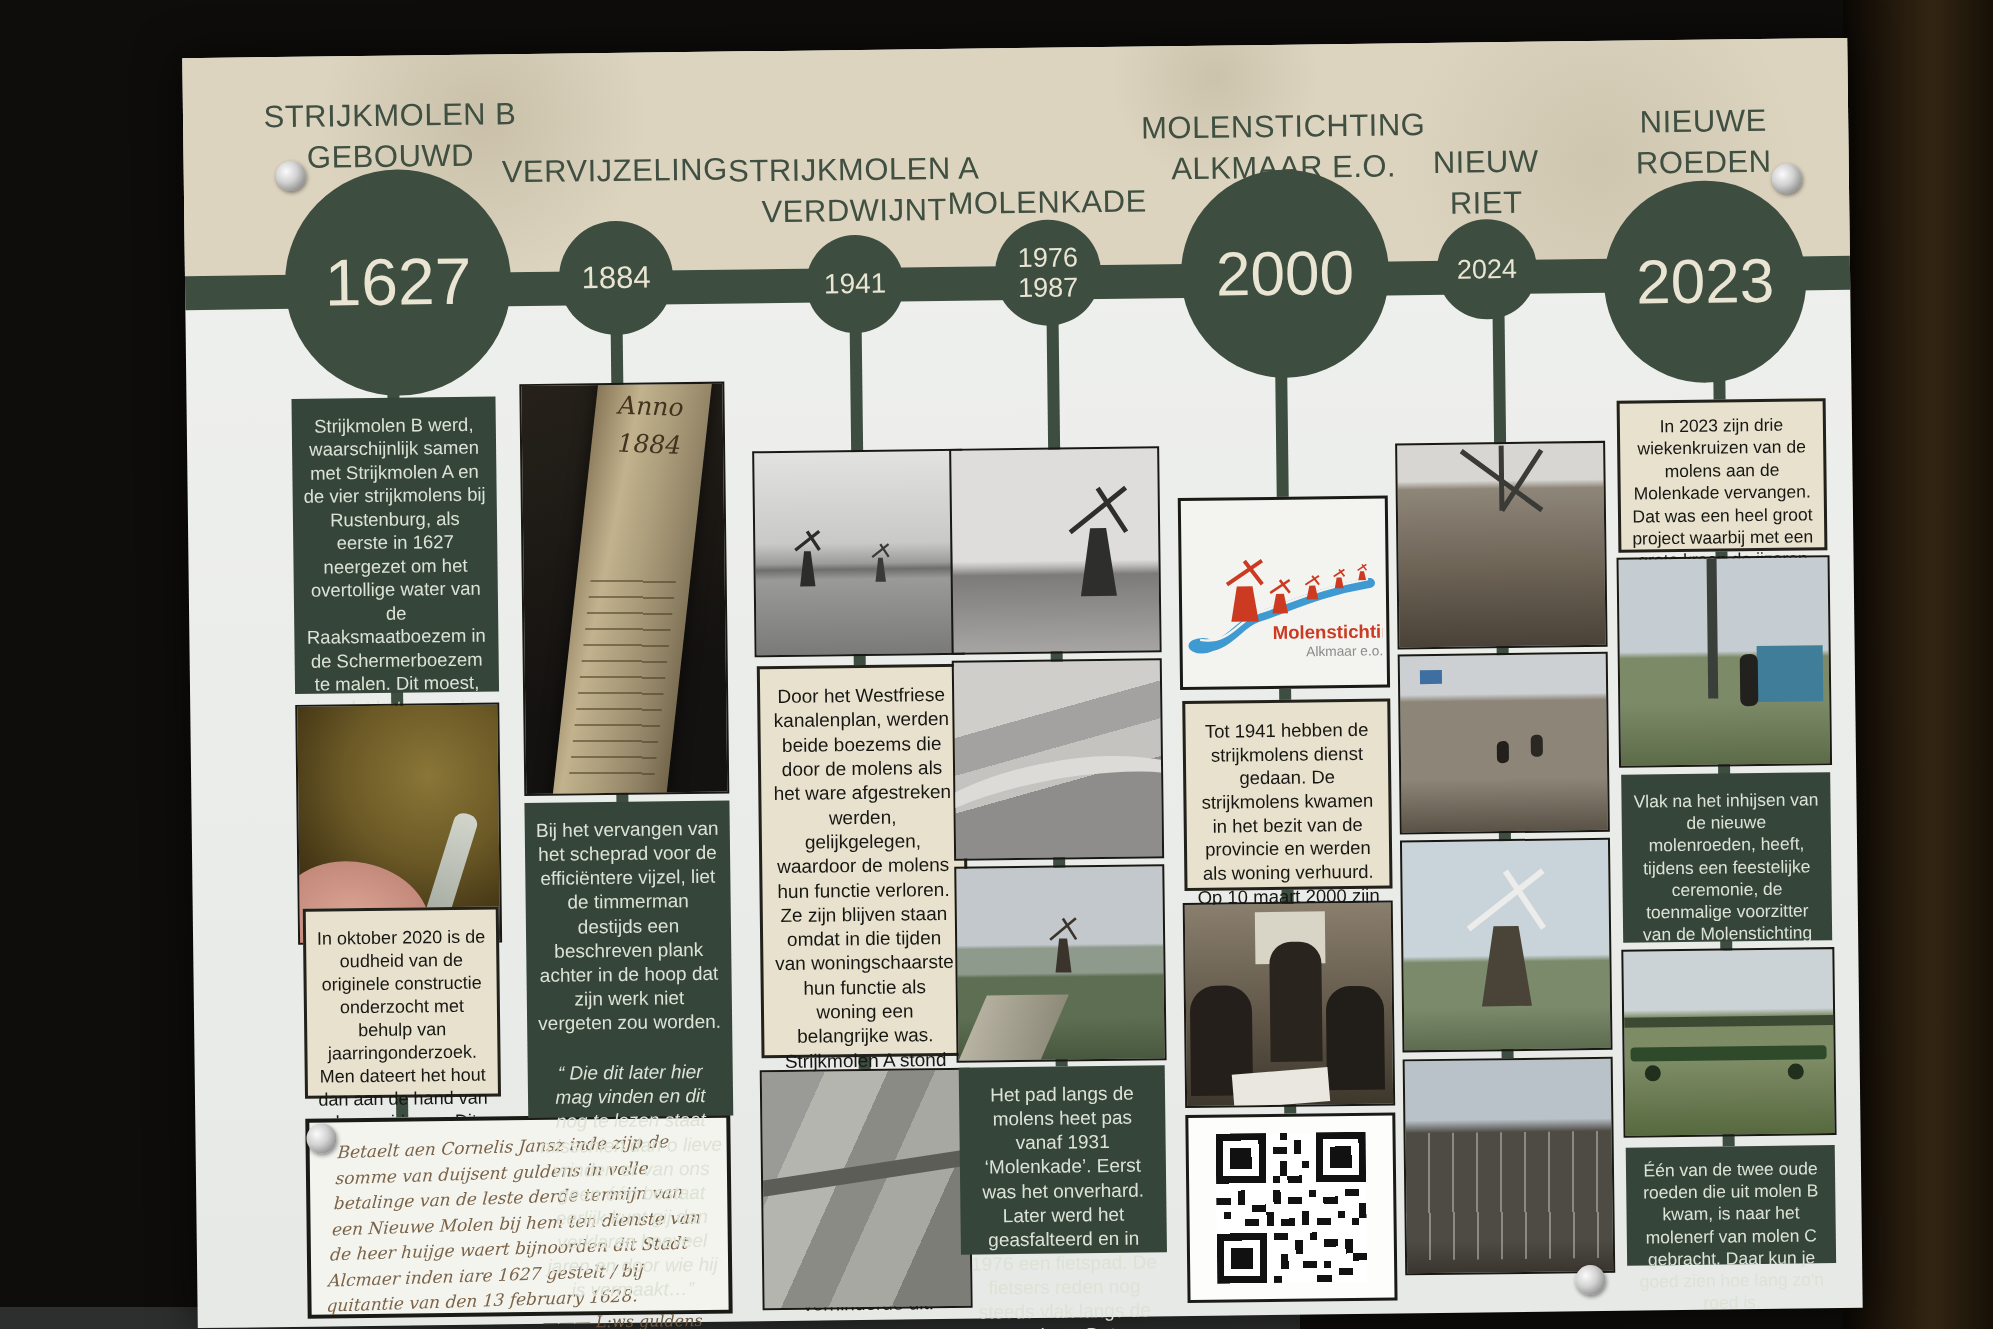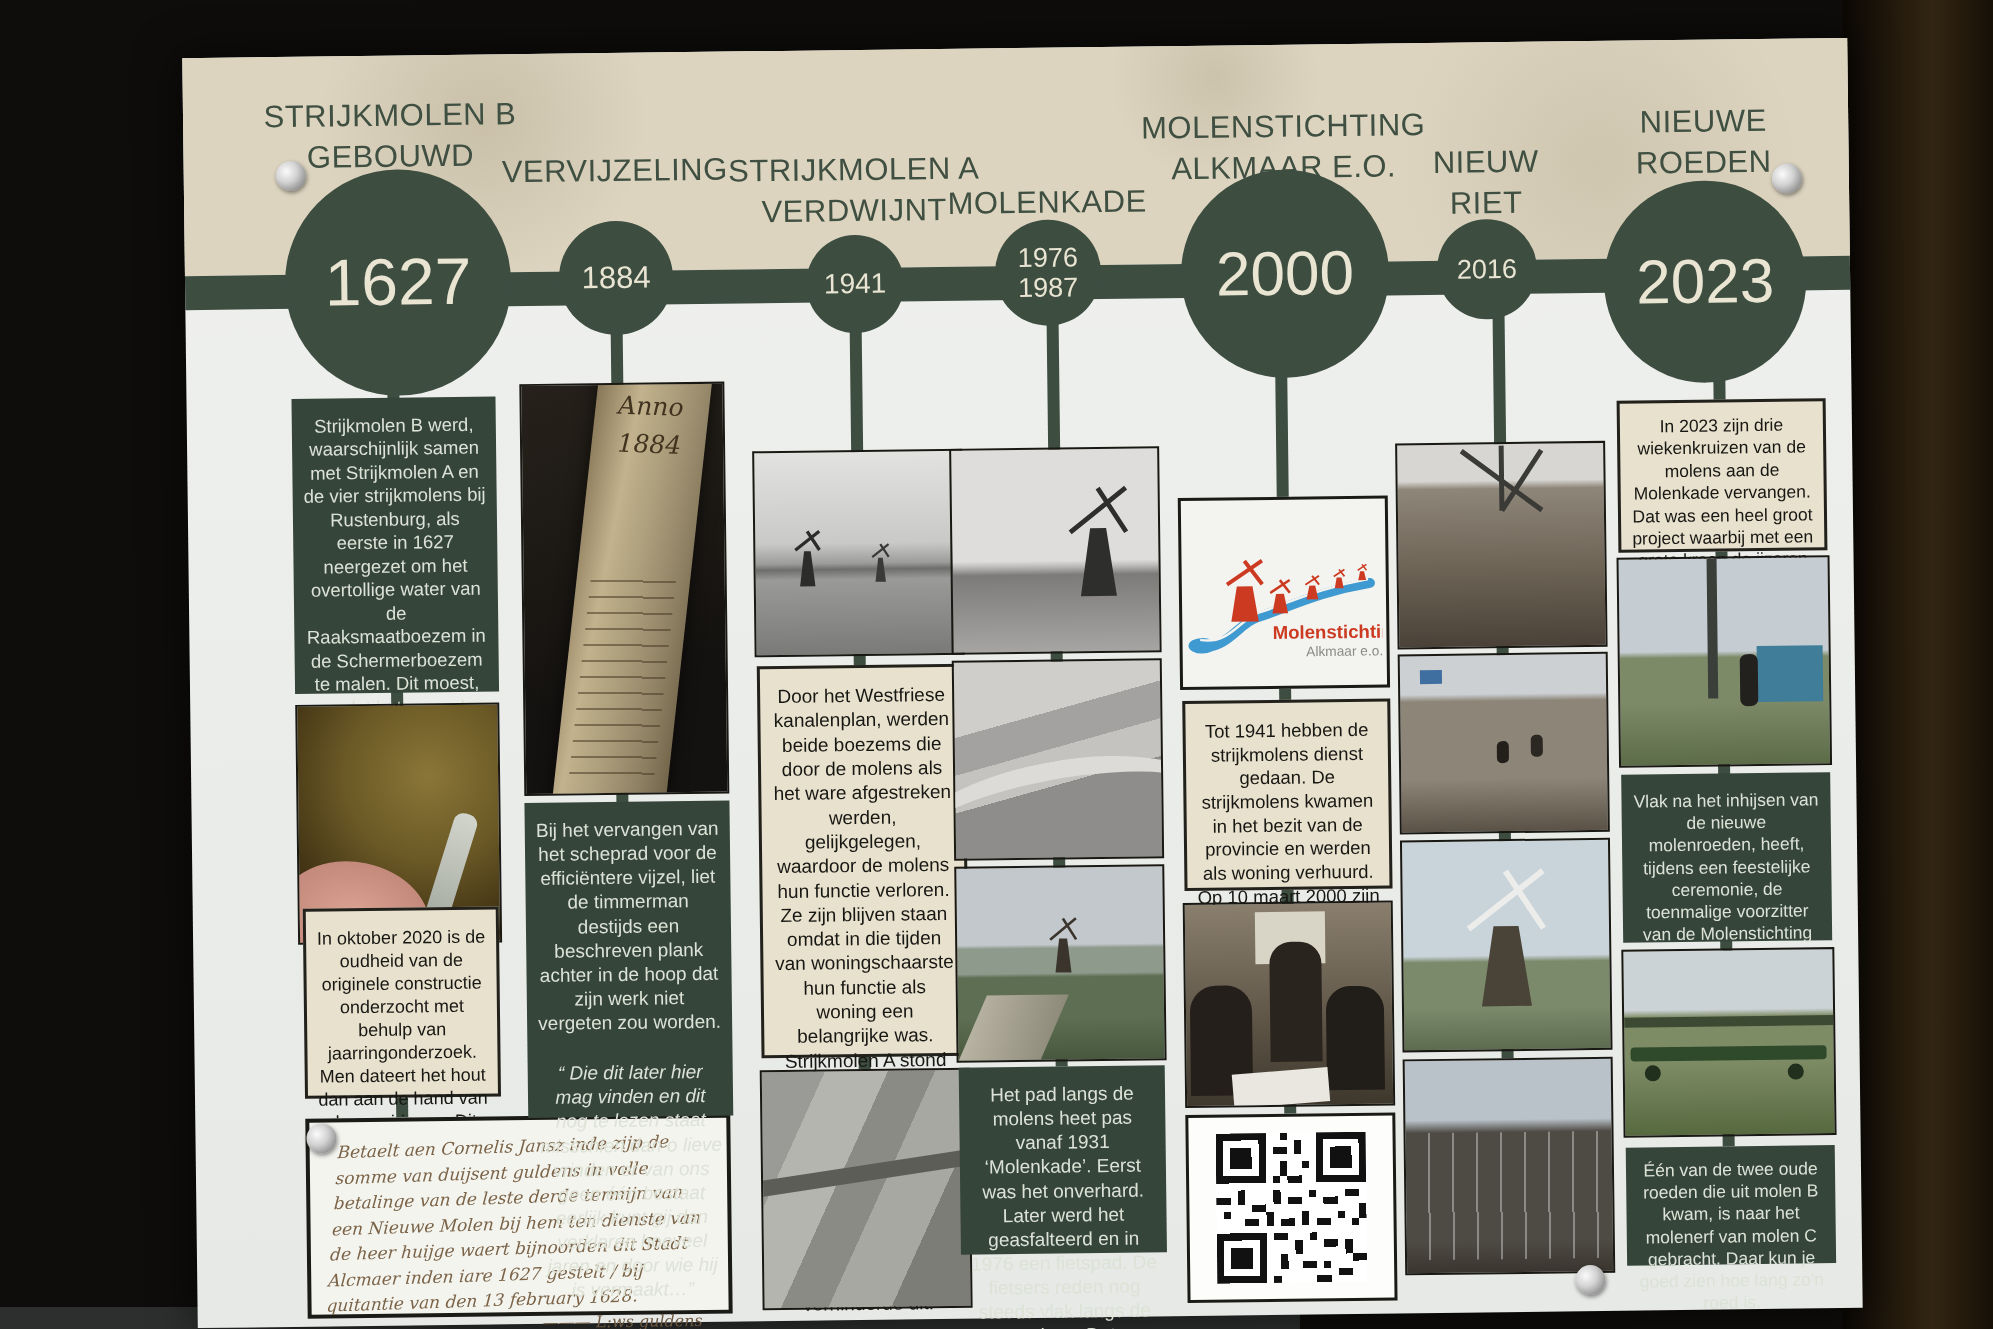--- a/index.html
+++ b/index.html
@@ -102,21 +102,21 @@
         <span>1941</span>
       </div>
     <div class="circle" style="left:810px;top:172px;width:106px;height:106px;font-size:27px;">
         <span>1976
 1987</span>
       </div>
     <div class="circle" style="left:996px;top:125px;width:208px;height:208px;font-size:62px;">
         <span>2000</span>
       </div>
     <div class="circle" style="left:1252px;top:177px;width:100px;height:100px;font-size:27px;">
-        <span>2016</span>
+        <span>2024</span>
       </div>
     <div class="circle" style="left:1419px;top:141px;width:202px;height:202px;font-size:62px;">
         <span>2023</span>
       </div>
 
     <div class="blk blk-green" style="left:105px;top:342px;width:204px;height:295px;font-size:18.5px;">Strijkmolen B werd, waarschijnlijk samen met Strijkmolen A en de vier strijkmolens bij Rustenburg, als eerste in 1627 neergezet om het overtollige water van de Raaksmaatboezem in de Schermerboezem te malen. Dit moest, omdat het meer de (Heerhugo) Waard wat altijd als berging voor water had gediend, droog gemalen werd.</div>
     <div class="photo" style="left:105px;top:648px;width:204px;height:240px;background:radial-gradient(circle at 65% 30%,#8a7637 0%,#6b5926 40%,#3d2f12 78%,#241a08 100%);">
       <div class="shape" style="left:-20px;bottom:-30px;width:150px;height:110px;background:radial-gradient(#dca493,#b97f72);border-radius:50% 50% 20% 20%;transform:rotate(12deg);"></div>
       <div class="shape" style="right:40px;bottom:-10px;width:24px;height:140px;background:linear-gradient(#d2d5cc,#9aa096);border-radius:10px;transform:rotate(18deg);"></div>
     </div>

